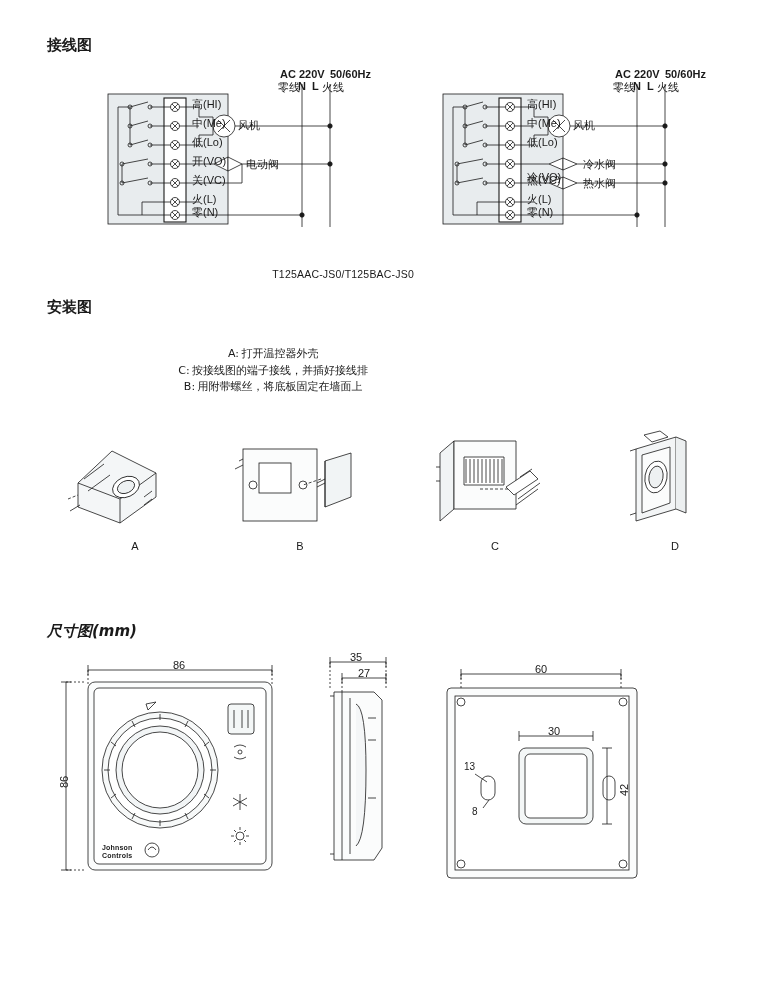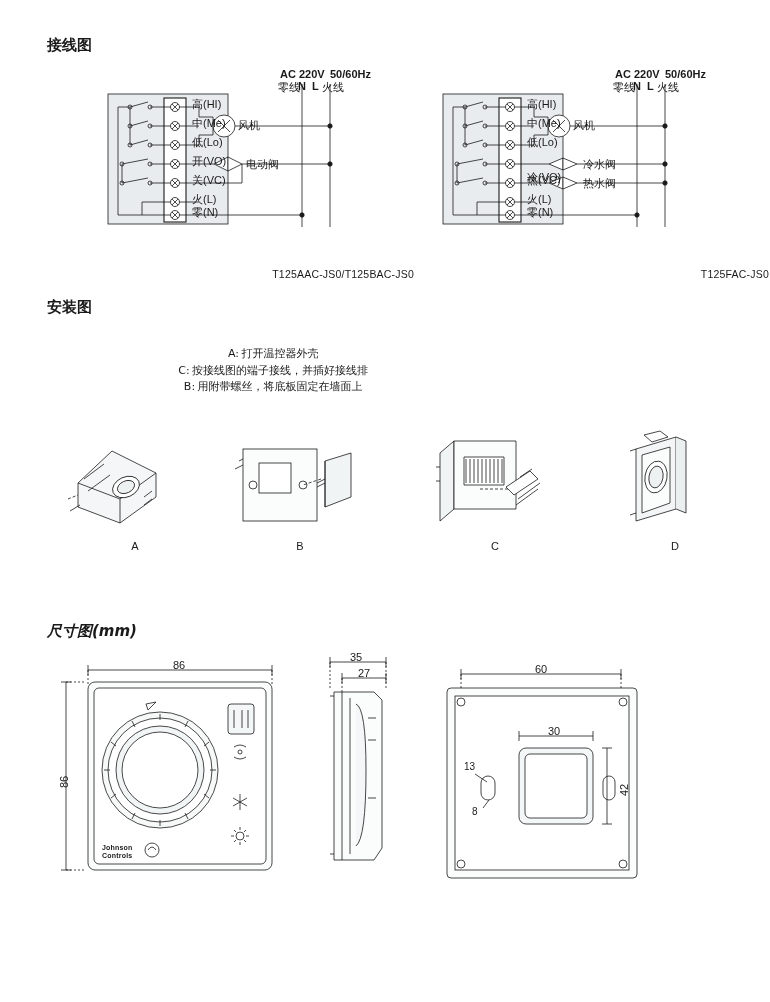--- a/index.html
+++ b/index.html
@@ -312,21 +312,20 @@
       <div class="lbl tiny" style="left:146px;top:95px;text-align:center;">冷水阀</div>
       <div class="lbl tiny" style="left:146px;top:114px;">热水阀</div>
 
       <div class="lbl tiny" style="left:178px;top:6px;font-weight:bold;">AC 220V</div>
       <div class="lbl tiny" style="left:228px;top:6px;font-weight:bold;">50/60Hz</div>
       <div class="lbl tiny" style="left:176px;top:18px;">零线</div>
       <div class="lbl tiny" style="left:196px;top:18px;font-weight:bold;">N</div>
       <div class="lbl tiny" style="left:210px;top:18px;font-weight:bold;">L</div>
       <div class="lbl tiny" style="left:220px;top:18px;">火线</div>
 
-      <div class="wd-caption">T125FAC-JS0</div>
     </div>
   </div>
 
   <h2 class="section-title" id="sec-install-title">安装图</h2>
 
   <div class="install-list">
     <div class="row">
       <span class="key">A:</span><span>打开温控器外壳</span>
     </div>
     <div class="row">

